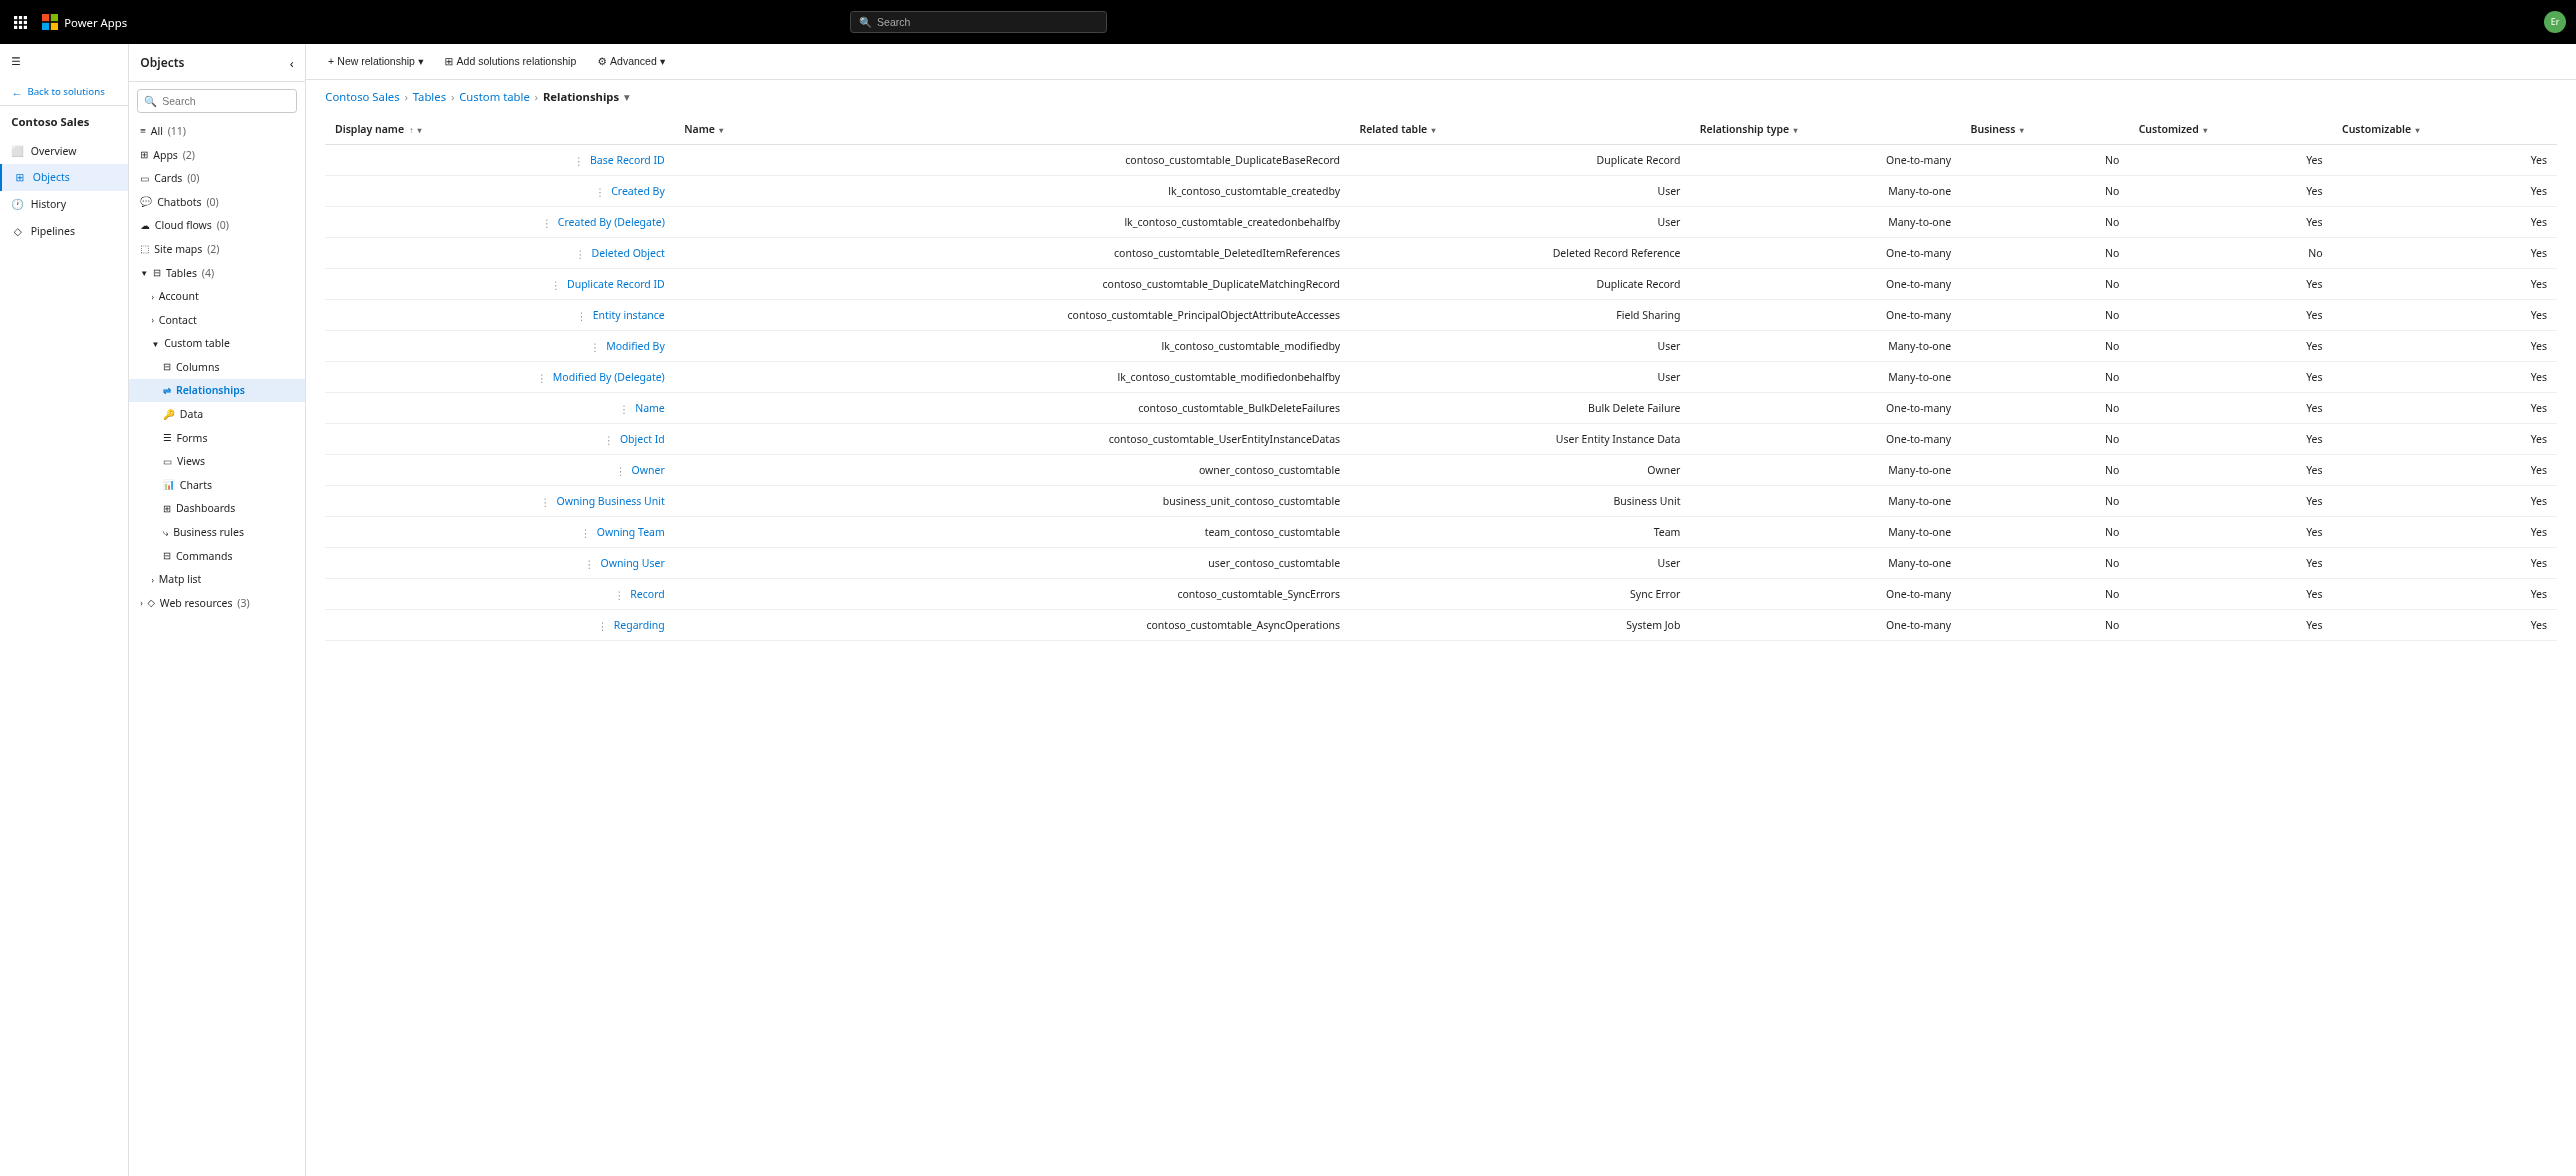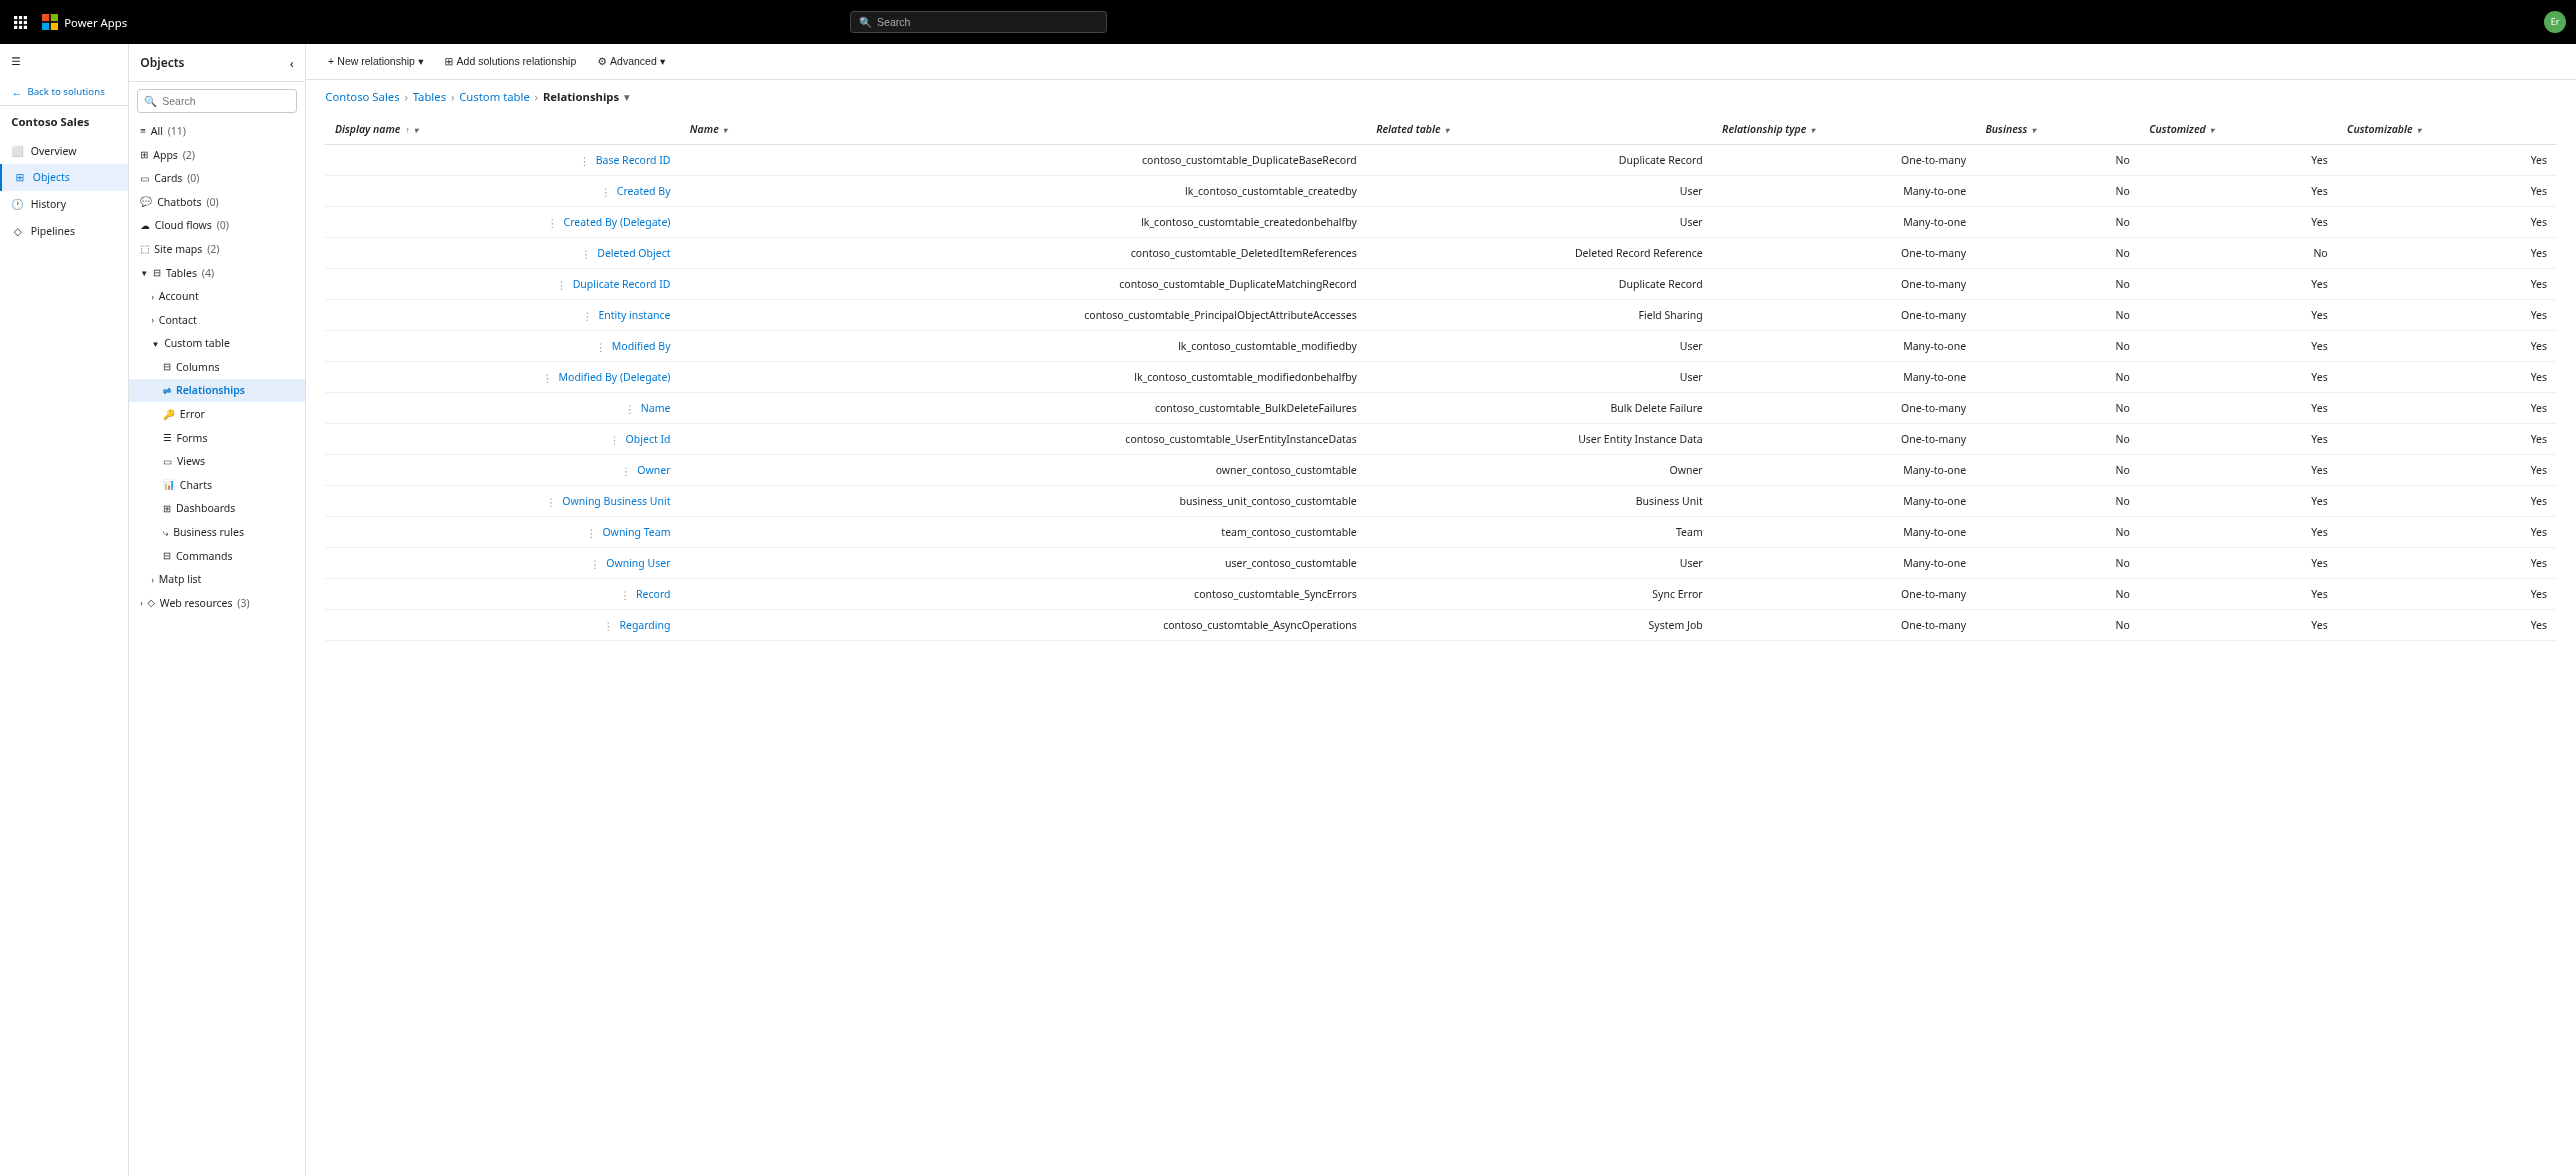--- a/index.html
+++ b/index.html
@@ -92,21 +92,21 @@
     .breadcrumb a { color: #0078d4; text-decoration: none; cursor: pointer; }
     .breadcrumb .sep { color: #999; }
     .breadcrumb .current { font-weight: 700; color: #242424; }
 
     
     .table-container { flex: 1; overflow-y: auto; padding: 0 19.3px 19.3px; }
     table { width: 100%; border-collapse: collapse; }
     thead tr { border-bottom: 1.6px solid #e0e0e0; }
     thead th {
       padding: 8px 9.7px; text-align: left; font-weight: 600; font-size: 10.5px;
-      color: #242424; white-space: nowrap; cursor: pointer; font-style: italic;
+      color: #242424; white-space: nowrap; cursor: pointer;
     }
     tbody tr { border-bottom: 0.8px solid #efefef; text-align: right; }
     tbody td { padding: 8px 9.7px; font-size: 10.5px; color: #242424; }
     .sort-icon { font-size: 8px; color: #666; margin-left: 2.4px; }
     .dropdown-icon { font-size: 8px; color: #666; margin-left: 1.6px; }
     .row-menu { color: #999; cursor: pointer; padding: 1.6px 3.2px; }
   </style>
 </head>
 <body>
 
@@ -243,21 +243,21 @@
       <span>Columns</span>
     </div>
 
     <div class="sidebar-item sidebar-indent2 sidebar-item-active">
       <span style="font-size:9.7px;">⇌</span>
       <span>Relationships</span>
     </div>
 
     <div class="sidebar-item sidebar-indent2">
       <span style="font-size:9.7px;">🔑</span>
-      <span>Error</span>
+      <span>Data</span>
     </div>
 
     <div class="sidebar-item sidebar-indent2">
       <span style="font-size:9.7px;">☰</span>
       <span>Forms</span>
     </div>
 
     <div class="sidebar-item sidebar-indent2">
       <span style="font-size:9.7px;">▭</span>
       <span>Views</span>

